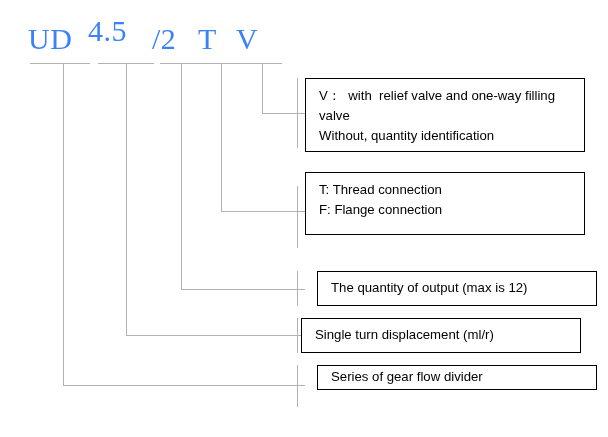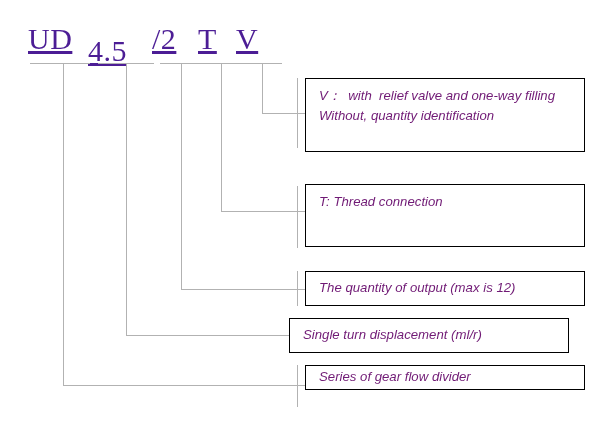--- a/index.html
+++ b/index.html
@@ -17,25 +17,24 @@
     position: relative;
     width: 608px;
     height: 437px;
   }
 
   
   .code-seg {
     position: absolute;
     font-family: "Liberation Serif", serif;
     font-size: 30px;
-    color: #4c1d95;
+    color: #3b82f6;
     line-height: 1;
     white-space: pre;
     letter-spacing: 0.5px;
-    text-decoration: underline;
   }
 
   
   .underline {
     position: absolute;
     height: 0;
     border-top: 1.6px solid #b2b2b2;
   }
   .drop {
     position: absolute;
@@ -53,42 +52,42 @@
     border-left: 1.6px solid #b2b2b2;
   }
 
   
   .desc-box {
     position: absolute;
     box-sizing: border-box;
     border: 1.5px solid #000000;
     background: #ffffff;
     font-size: 13.2px;
-    color: #701a75;
+    color: #000000;
     line-height: 1.52;
     padding: 7px 0 0 13px;
-    font-style: italic;
   }
   .desc-line {
     display: block;
     white-space: pre;
   }
   .desc-box.single {
     display: flex;
     align-items: center;
     padding: 0 0 0 13px;
+    margin-left: 12px;
   }
 </style>
 </head>
 <body>
 
 <div id="diagram">
 
   <div class="code-seg" style="left:28px; top:24px;">UD</div>
-  <div class="code-seg" style="left:88px; top:36px;">4.5</div>
+  <div class="code-seg" style="left:88px; top:16px;">4.5</div>
   <div class="code-seg" style="left:152px; top:24px;">/2</div>
   <div class="code-seg" style="left:198px; top:24px;">T</div>
   <div class="code-seg" style="left:236px; top:24px;">V</div>
 
   <div class="underline" style="left:30px;  top:63px; width:60px;"></div>
   <div class="underline" style="left:98px;  top:63px; width:56px;"></div>
   <div class="underline" style="left:160px; top:63px; width:42px;"></div>
   <div class="underline" style="left:200px; top:63px; width:42px;"></div>
   <div class="underline" style="left:240px; top:63px; width:42px;"></div>
 
@@ -107,25 +106,27 @@
   <div class="drop" style="left:126px; top:63px; height:272px;"></div>
   <div class="run" style="left:126px; top:335px; width:179px;"></div>
   <div class="stub" style="left:297px; top:318px; height:35px;"></div>
 
   <div class="drop" style="left:63px; top:63px; height:322px;"></div>
   <div class="run" style="left:63px; top:385px; width:242px;"></div>
   <div class="stub" style="left:297px; top:365px; height:42px;"></div>
 
   <div class="desc-box" style="left:305px; top:78px; width:280px; height:74px;">
     <span class="desc-line">V：  with  relief valve and one-way filling</span>
+    <span class="desc-line">valve</span>
     <span class="desc-line">Without, quantity identification</span>
   </div>
 
-  <div class="desc-box" style="left:305px; top:184px; width:280px; height:63px;">
+  <div class="desc-box" style="left:305px; top:172px; width:280px; height:63px;">
     <span class="desc-line">T: Thread connection</span>
+    <span class="desc-line">F: Flange connection</span>
   </div>
 
   <div class="desc-box single" style="left:305px; top:271px; width:280px; height:35px;">
     <span class="desc-line">The quantity of output (max is 12)</span>
   </div>
 
   <div class="desc-box single" style="left:289px; top:318px; width:280px; height:35px;">
     <span class="desc-line">Single turn displacement (ml/r)</span>
   </div>
 

